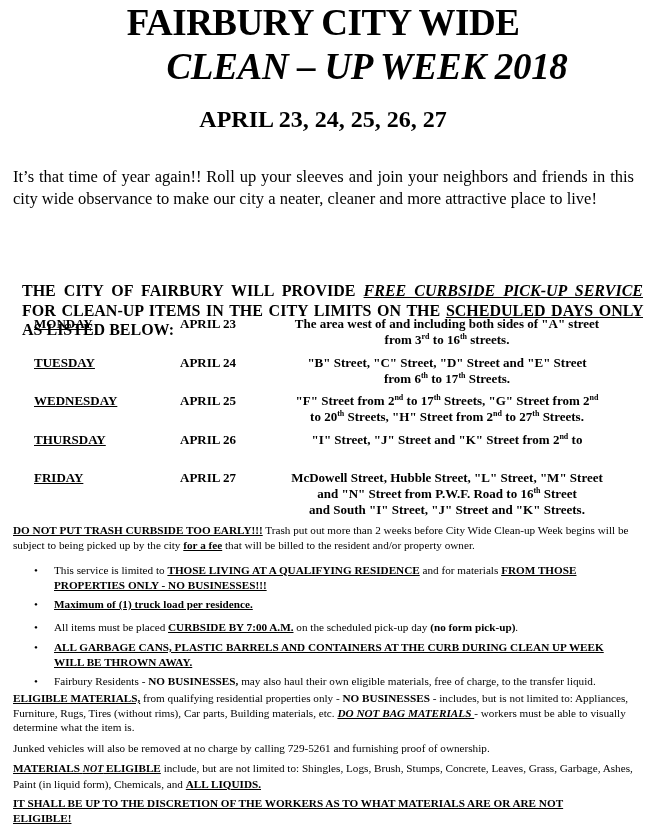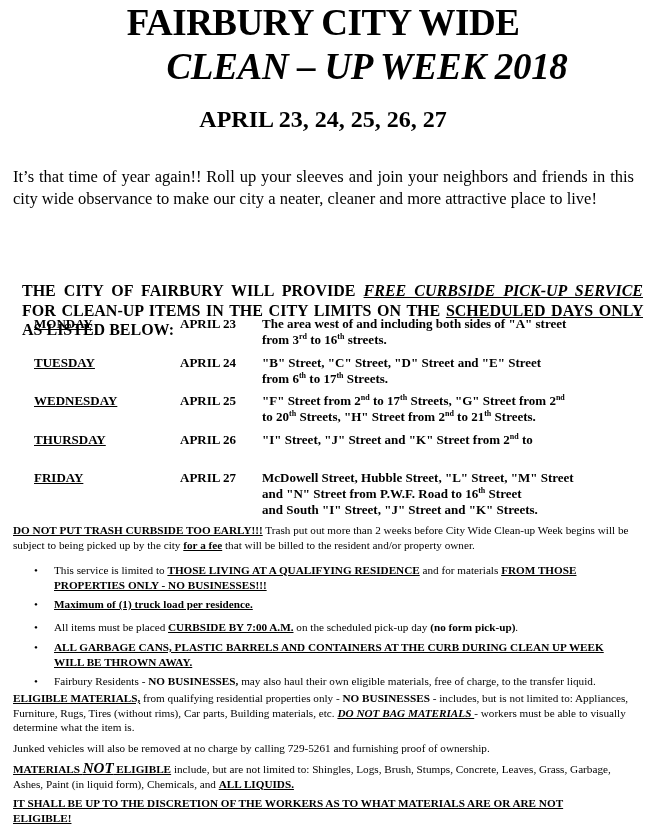--- a/index.html
+++ b/index.html
@@ -8,29 +8,29 @@
   .title1 { top:2px; left:0; width:646px; text-align:center; font-weight:bold; font-size:37px; line-height:42px; letter-spacing:-0.5px; }
   .title2 { top:46px; left:0; width:646px; text-align:center; font-weight:bold; font-style:italic; font-size:37px; line-height:42px; letter-spacing:-0.3px;padding-left:44px; }
   .dates { top:104px; left:0; width:646px; text-align:center; font-weight:bold; font-size:24px; line-height:30px; }
   .intro { top:166px; left:13px; width:621px; font-size:16.5px; line-height:22px; text-align:justify; }
   .provide { top:248px; left:22px; width:621px; font-size:16px; line-height:19.5px; font-weight:bold; text-align:justify;margin-top:33px; }
   .u { text-decoration:underline; }
   .ui { text-decoration:underline; font-style:italic; }
   .sched { left:34px; width:600px; font-size:13px; line-height:16px; font-weight:bold; }
   .sched .day { position:absolute; left:0; text-decoration:underline; }
   .sched .date { position:absolute; left:146px; }
-  .sched .desc { position:absolute; left:228px; width:370px; font-weight:bold; }
+  .sched .desc { position:absolute; left:228px; width:370px; font-weight:bold;text-align:center; }
   sup { font-size:8px; line-height:0; vertical-align:5px; }
   .small { font-size:11.2px; line-height:14.5px; }
   .b { font-weight:bold; }
   .bullet { left:34px; width:600px; }
   .bullet .dot { position:absolute; left:0; top:0; }
   .bullet .txt { position:absolute; left:20px; width:580px; }
   .para { left:13px; width:621px; }
-  .notit { font-style:italic; font-size:15px; }
+  .notit { font-style:italic; font-size:10px; }
 </style>
 </head>
 <body>
 
 <div class="abs title1">FAIRBURY CITY WIDE</div>
 <div class="abs title2">CLEAN – UP  WEEK 2018</div>
 <div class="abs dates">APRIL  23, 24, 25, 26, 27</div>
 
 <div class="abs intro">It’s that time of year again!!  Roll up your sleeves and join your neighbors and friends in this city wide observance to make our city a neater, cleaner and more attractive place to live!</div>
 
@@ -52,21 +52,21 @@
     <div>"B" Street, "C" Street, "D" Street and "E" Street</div>
     <div><span>from 6</span><sup>th</sup><span> to 17</span><sup>th</sup><span> Streets.</span></div>
   </div>
 </div>
 
 <div class="abs sched" style="top:393px;height:34px;">
   <span class="day">WEDNESDAY</span>
   <span class="date">APRIL 25</span>
   <div class="desc">
     <div><span>"F" Street from 2</span><sup>nd</sup><span> to 17</span><sup>th</sup><span> Streets, "G" Street from 2</span><sup>nd</sup></div>
-    <div><span>to 20</span><sup>th</sup><span> Streets, "H" Street from 2</span><sup>nd</sup><span> to 21</span><sup>th</sup><span> Streets.</span></div>
+    <div><span>to 20</span><sup>th</sup><span> Streets, "H" Street from 2</span><sup>nd</sup><span> to 27</span><sup>th</sup><span> Streets.</span></div>
   </div>
 </div>
 
 <div class="abs sched" style="top:432px;height:34px;">
   <span class="day">THURSDAY</span>
   <span class="date">APRIL 26</span>
   <div class="desc">
     <div><span>"I" Street, "J" Street and "K" Street from 2</span><sup>nd</sup><span> to</span></div>
   </div>
 </div>

